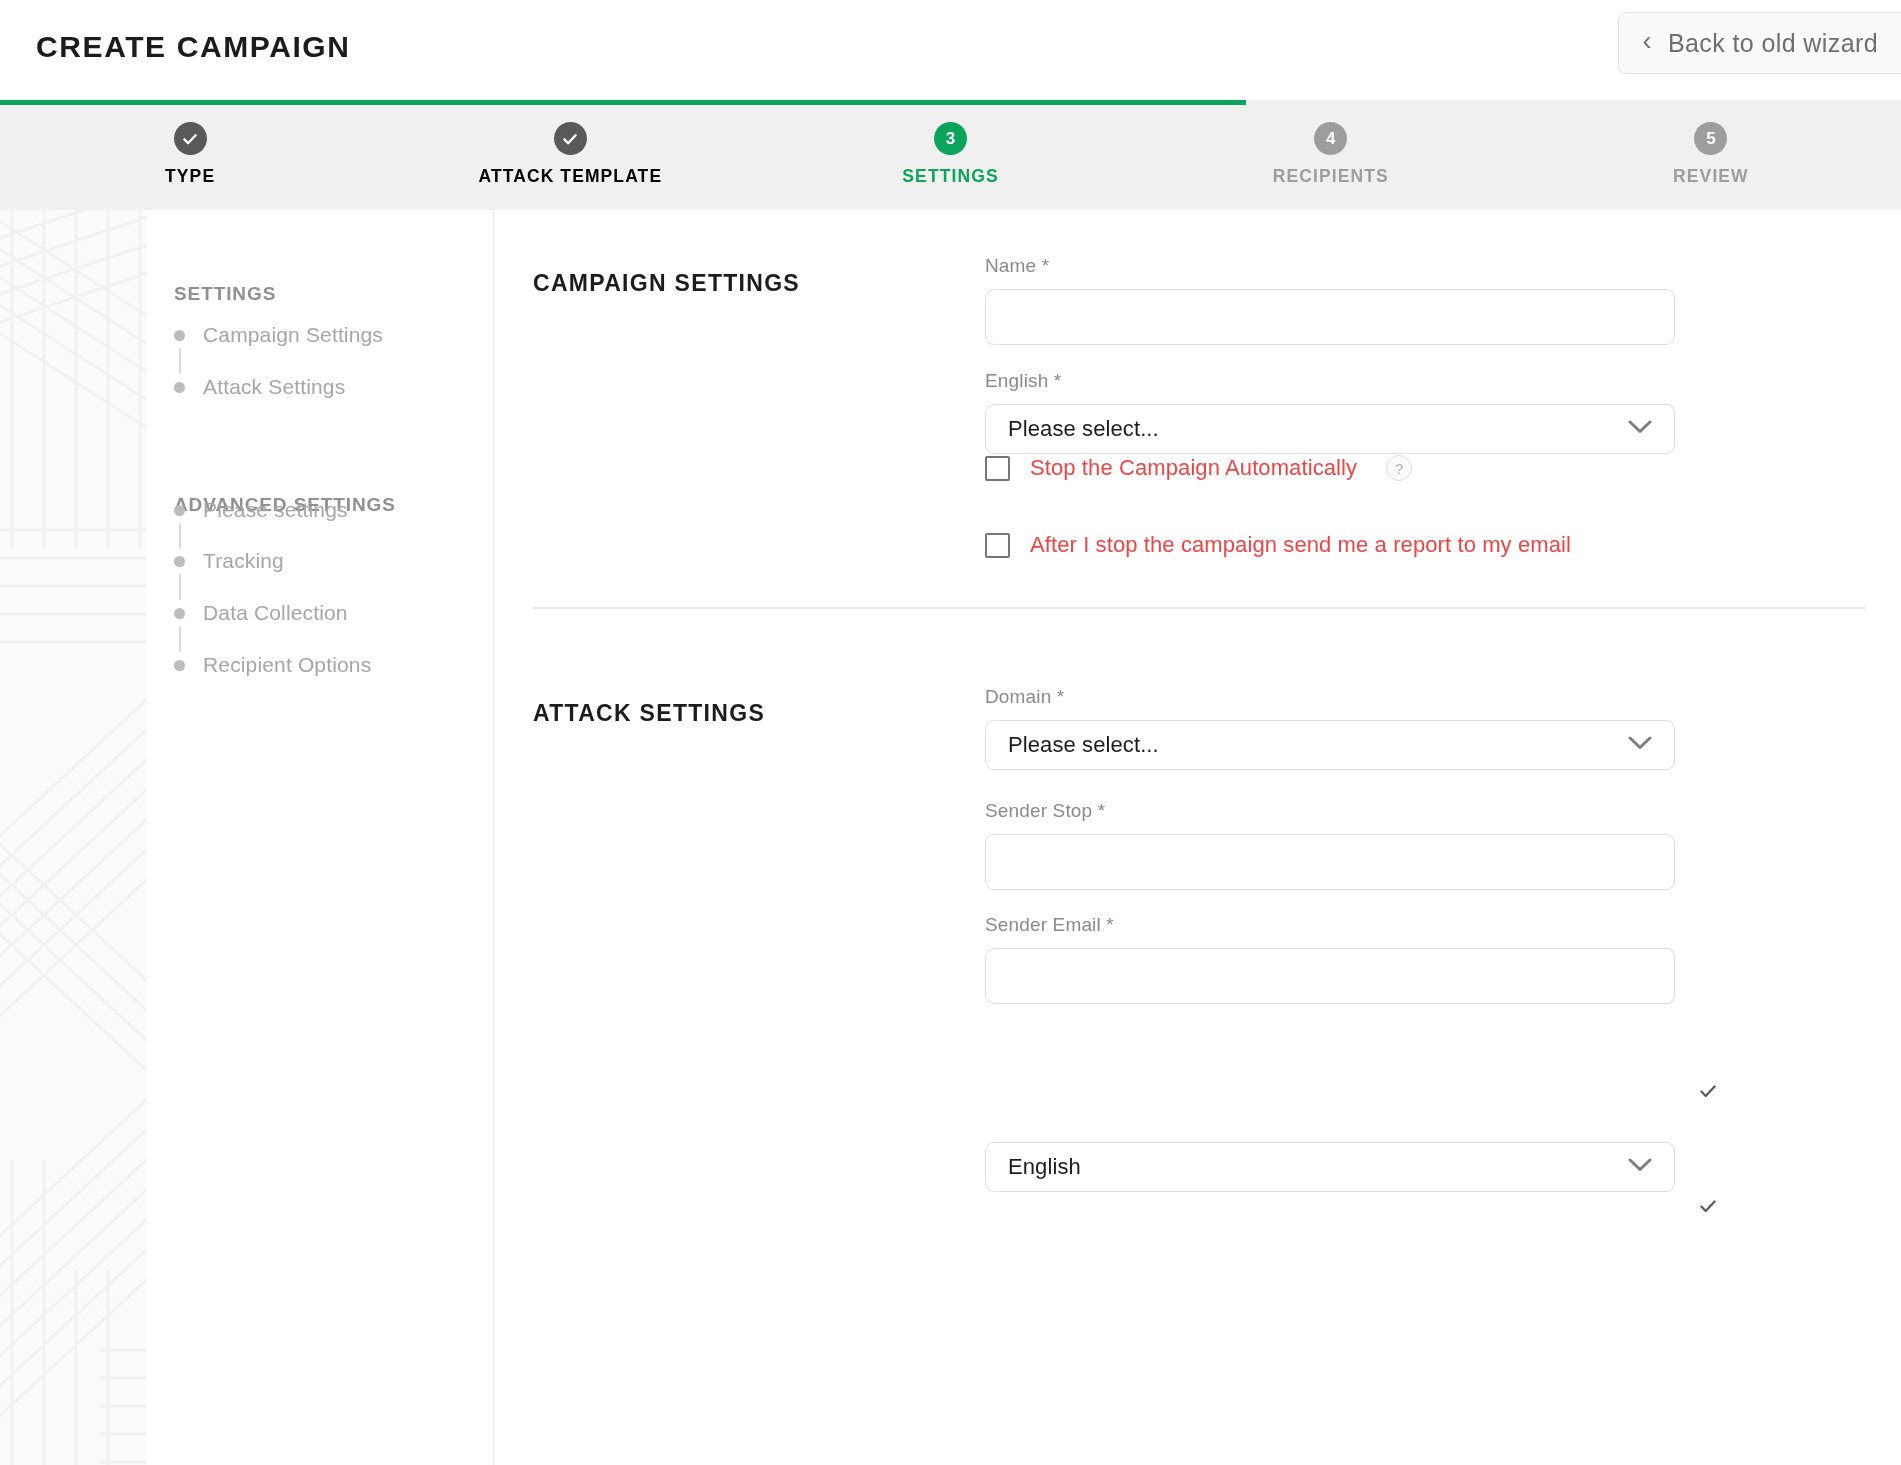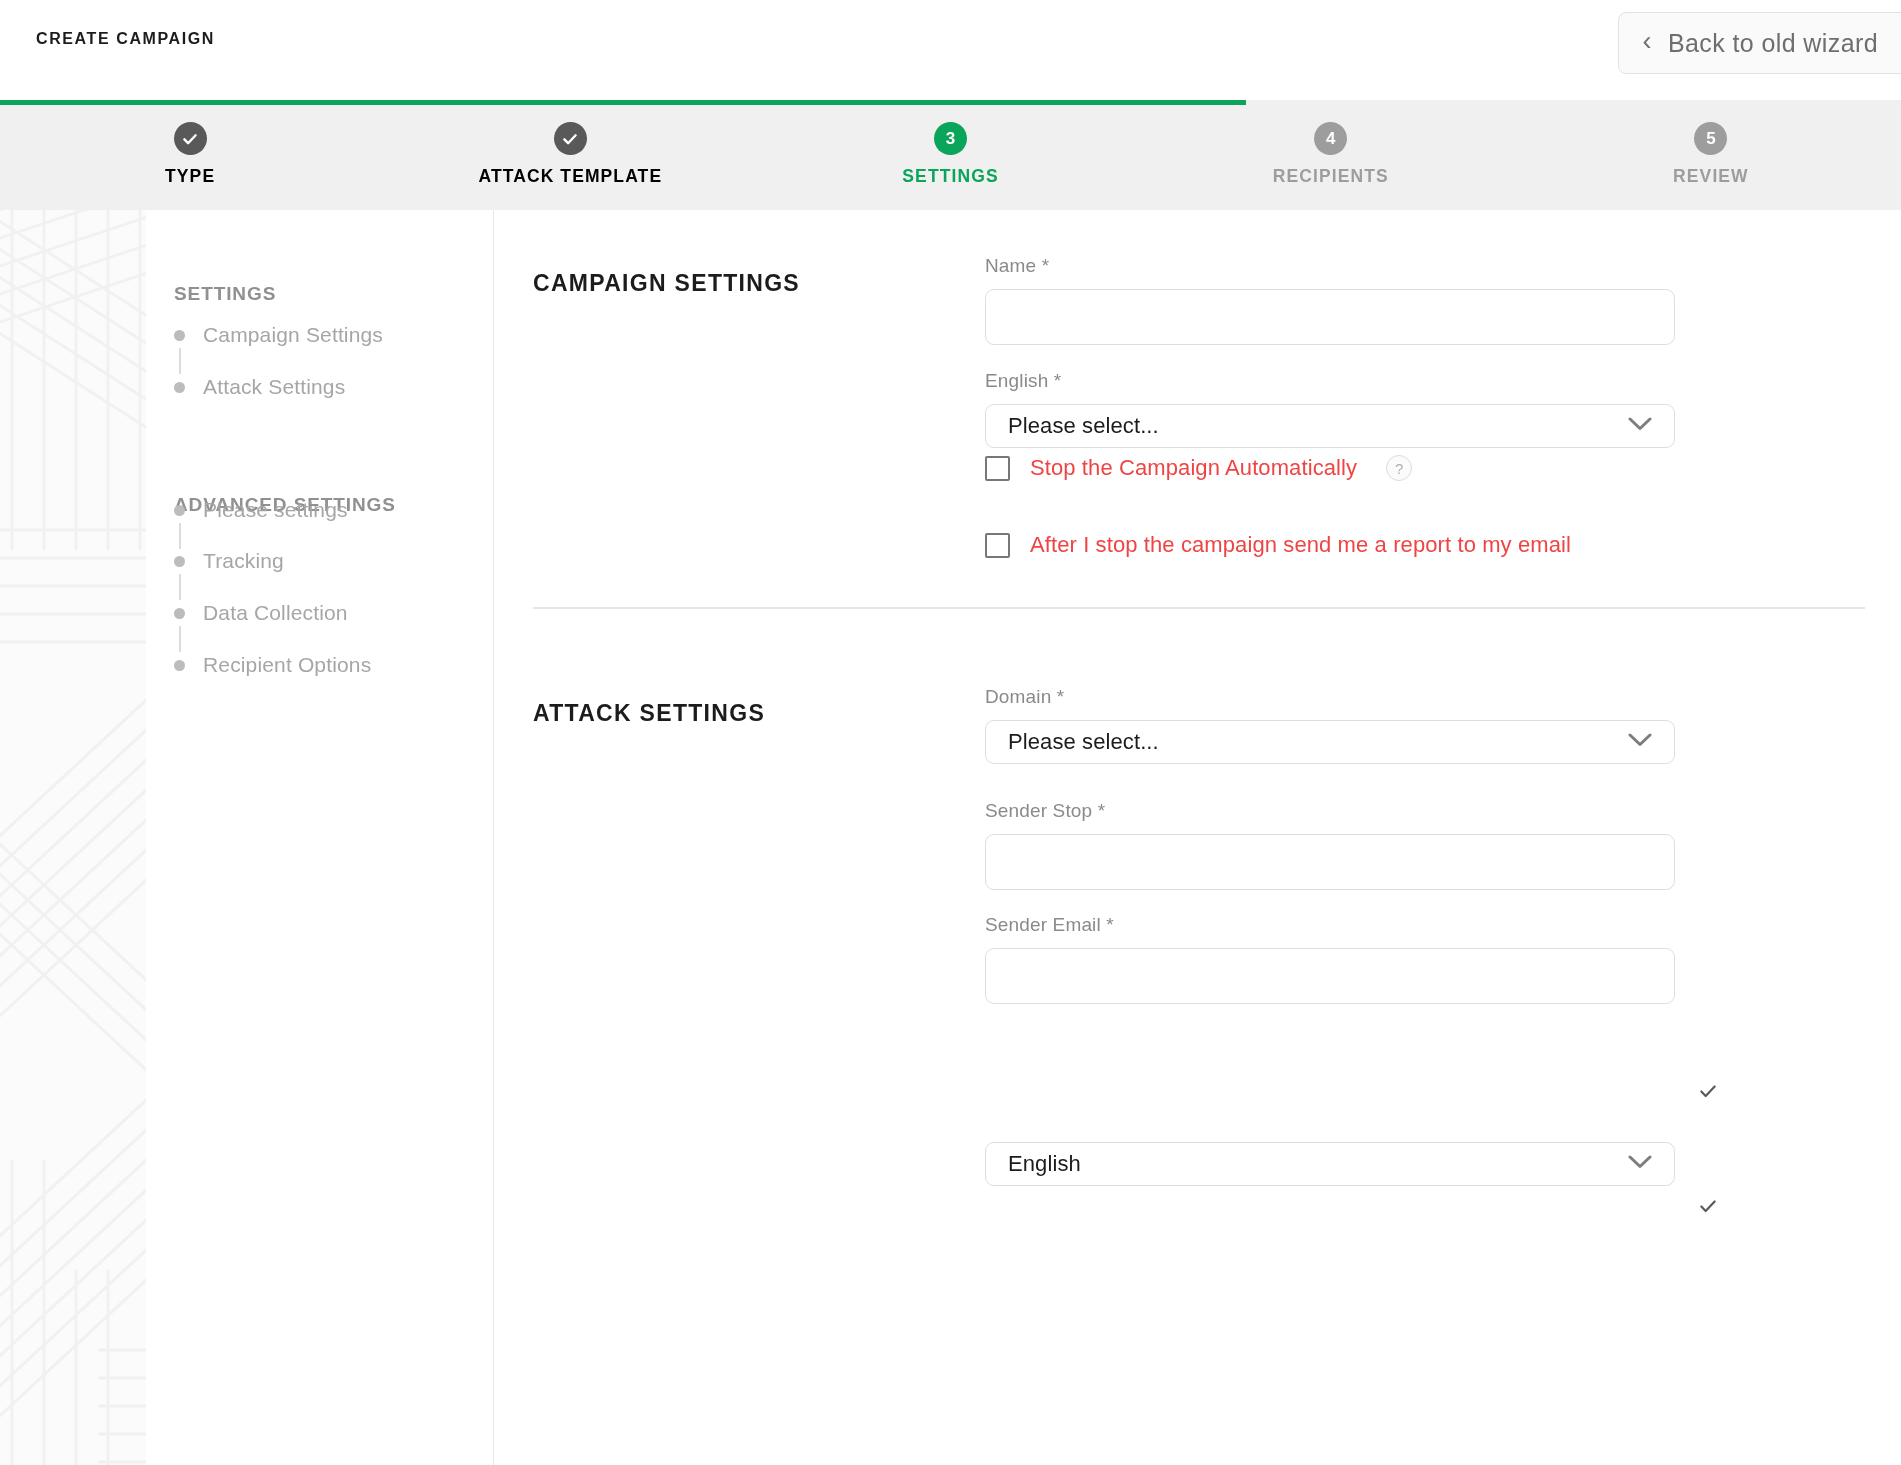--- a/index.html
+++ b/index.html
@@ -26,21 +26,21 @@
     top: 0; left: 0;
     width: 1901px;
     height: 100px;
     background: #ffffff;
   }
 
   .page-title {
     position: absolute;
     left: 36px;
     top: 30px;
-    font-size: 16px;
+    font-size: 30px;
     font-weight: bold;
     letter-spacing: 1.6px;
     color: #1c1c1c;
     font-family: "Liberation Sans", sans-serif;
   }
 
   .back-button {
     position: absolute;
     right: -12px;
     top: 12px;
@@ -252,21 +252,21 @@
     color: #1c1c1c;
     padding: 0 22px;
     font-family: "Liberation Sans", sans-serif;
     outline: none;
   }
   .text-input::placeholder { color: #bdbdbd; }
 
   .select-box {
     position: relative;
     width: 690px;
-    height: 44px;
+    height: 50px;
     border: 1px solid #dedede;
     border-radius: 9px;
     background: #ffffff;
     display: flex;
     align-items: center;
     padding: 0 22px;
     cursor: pointer;
   }
   .select-value {
     font-size: 22px;

